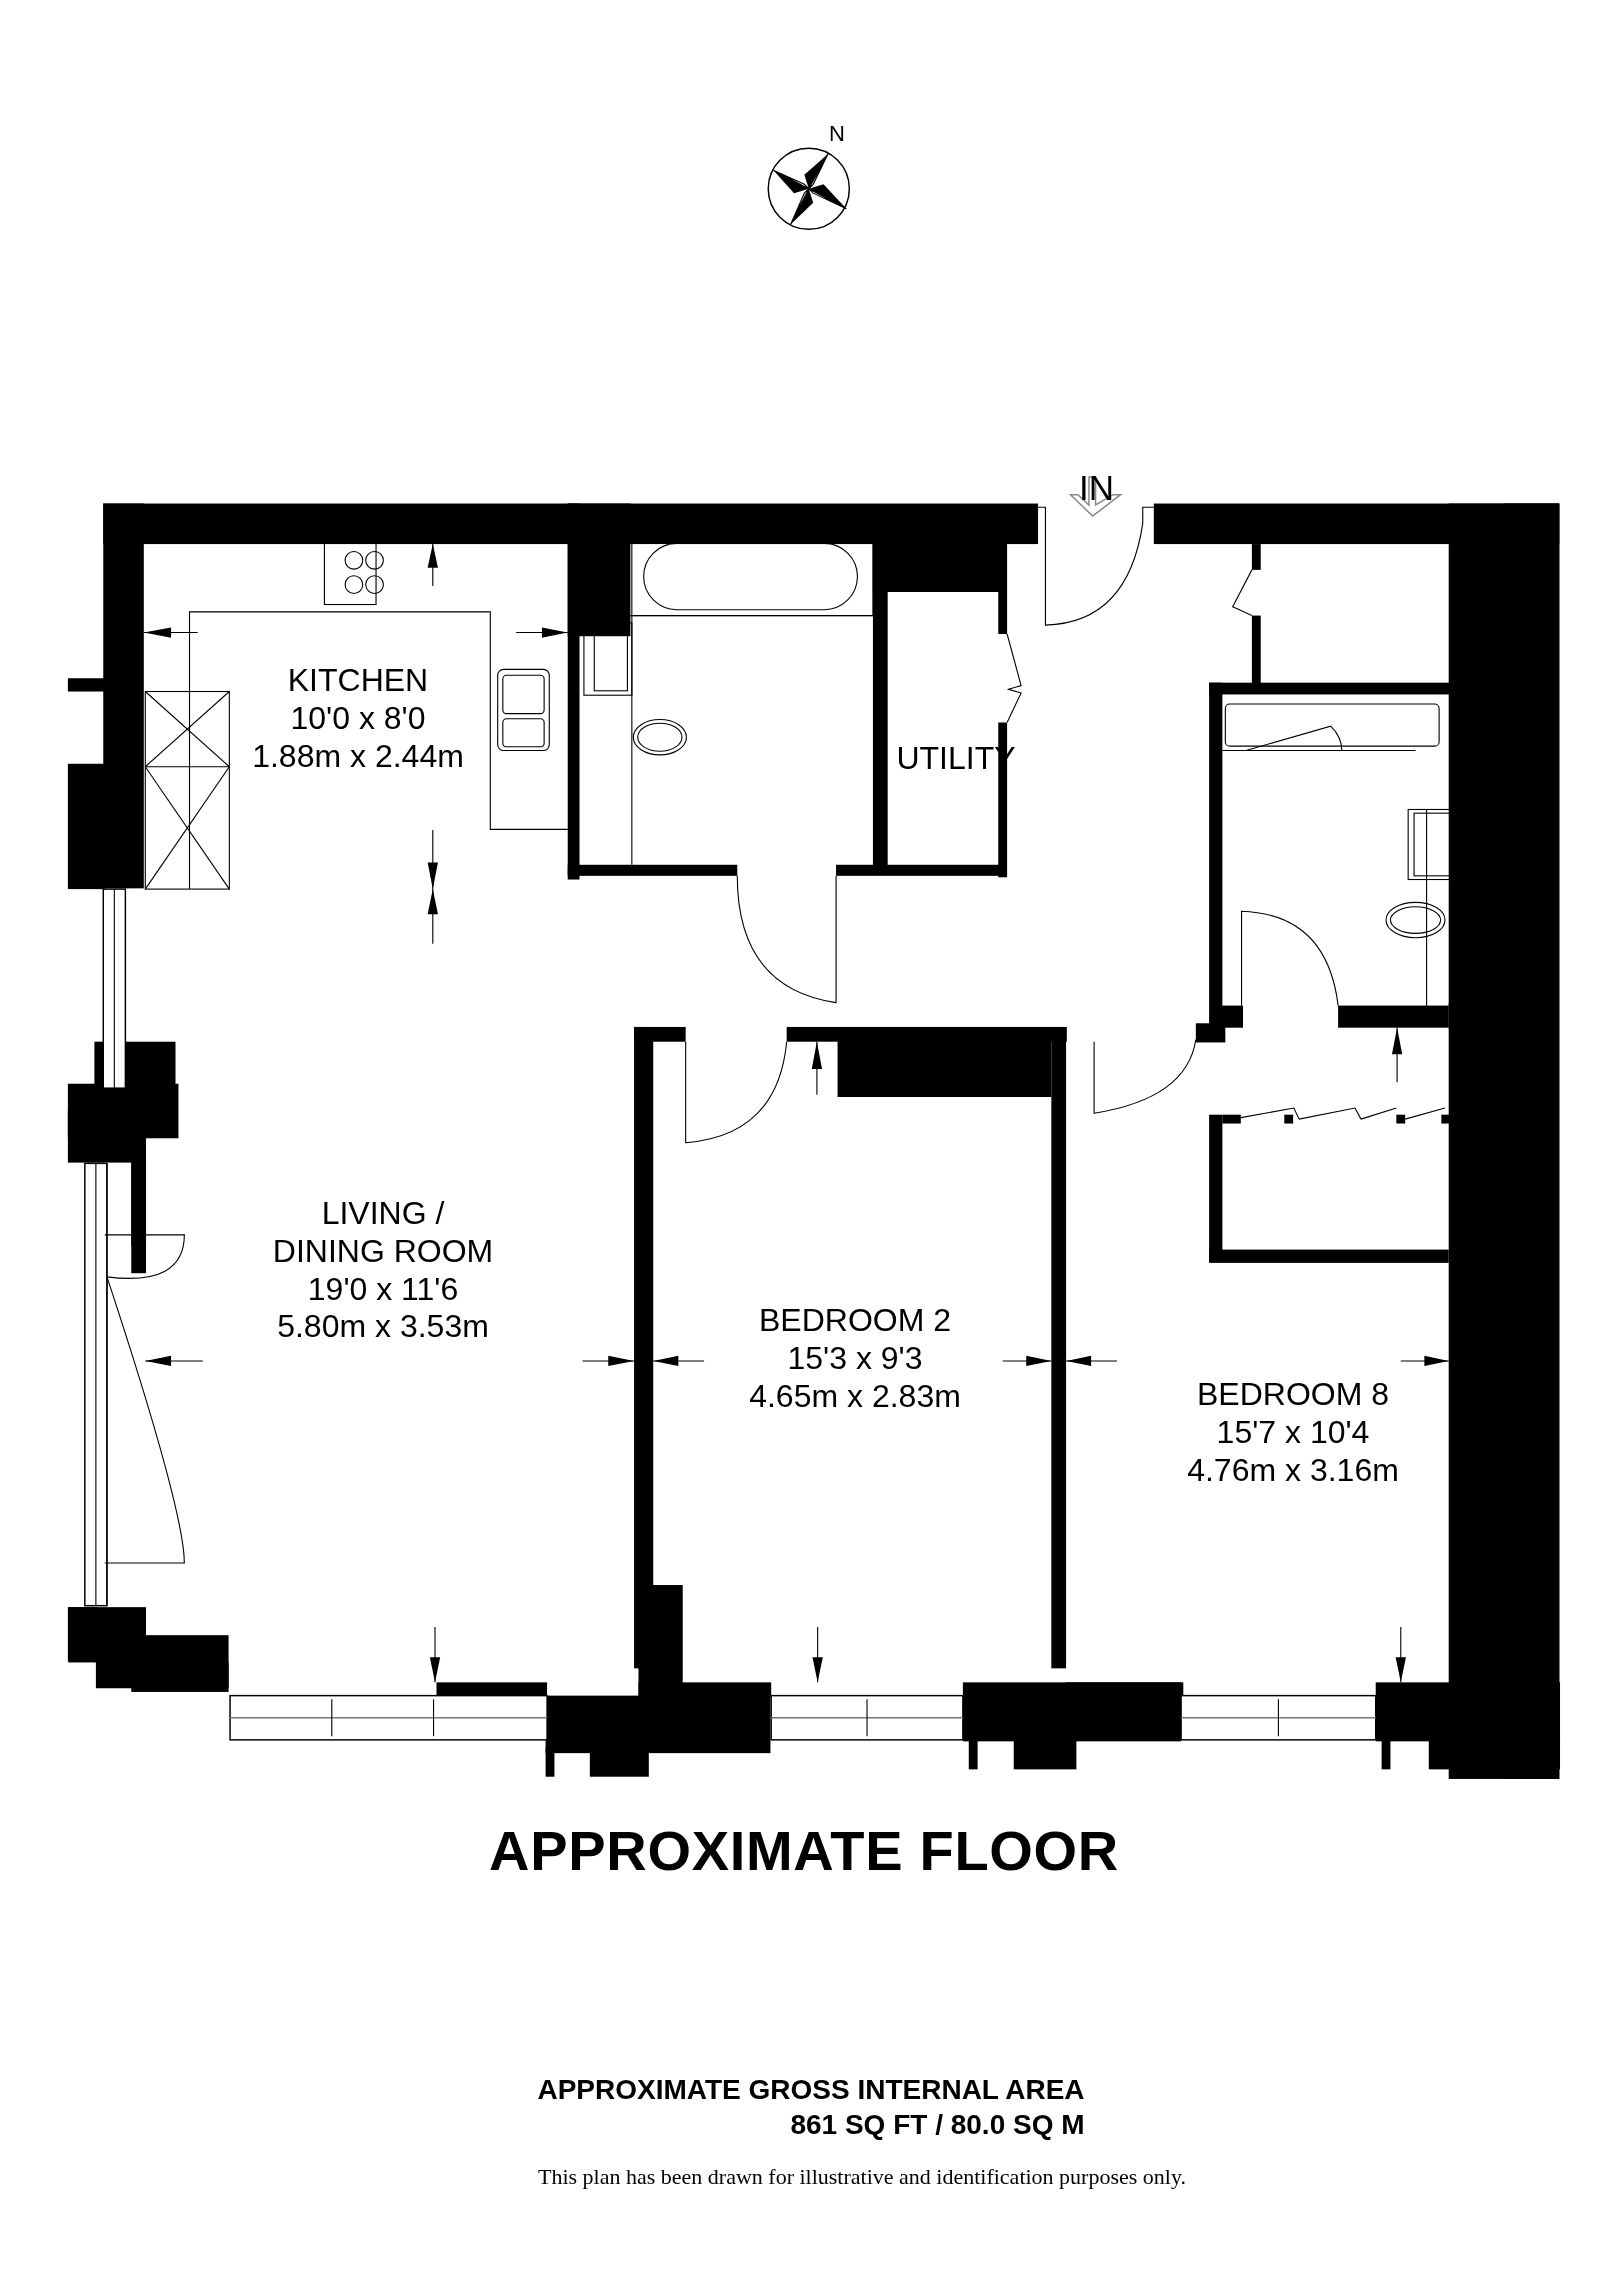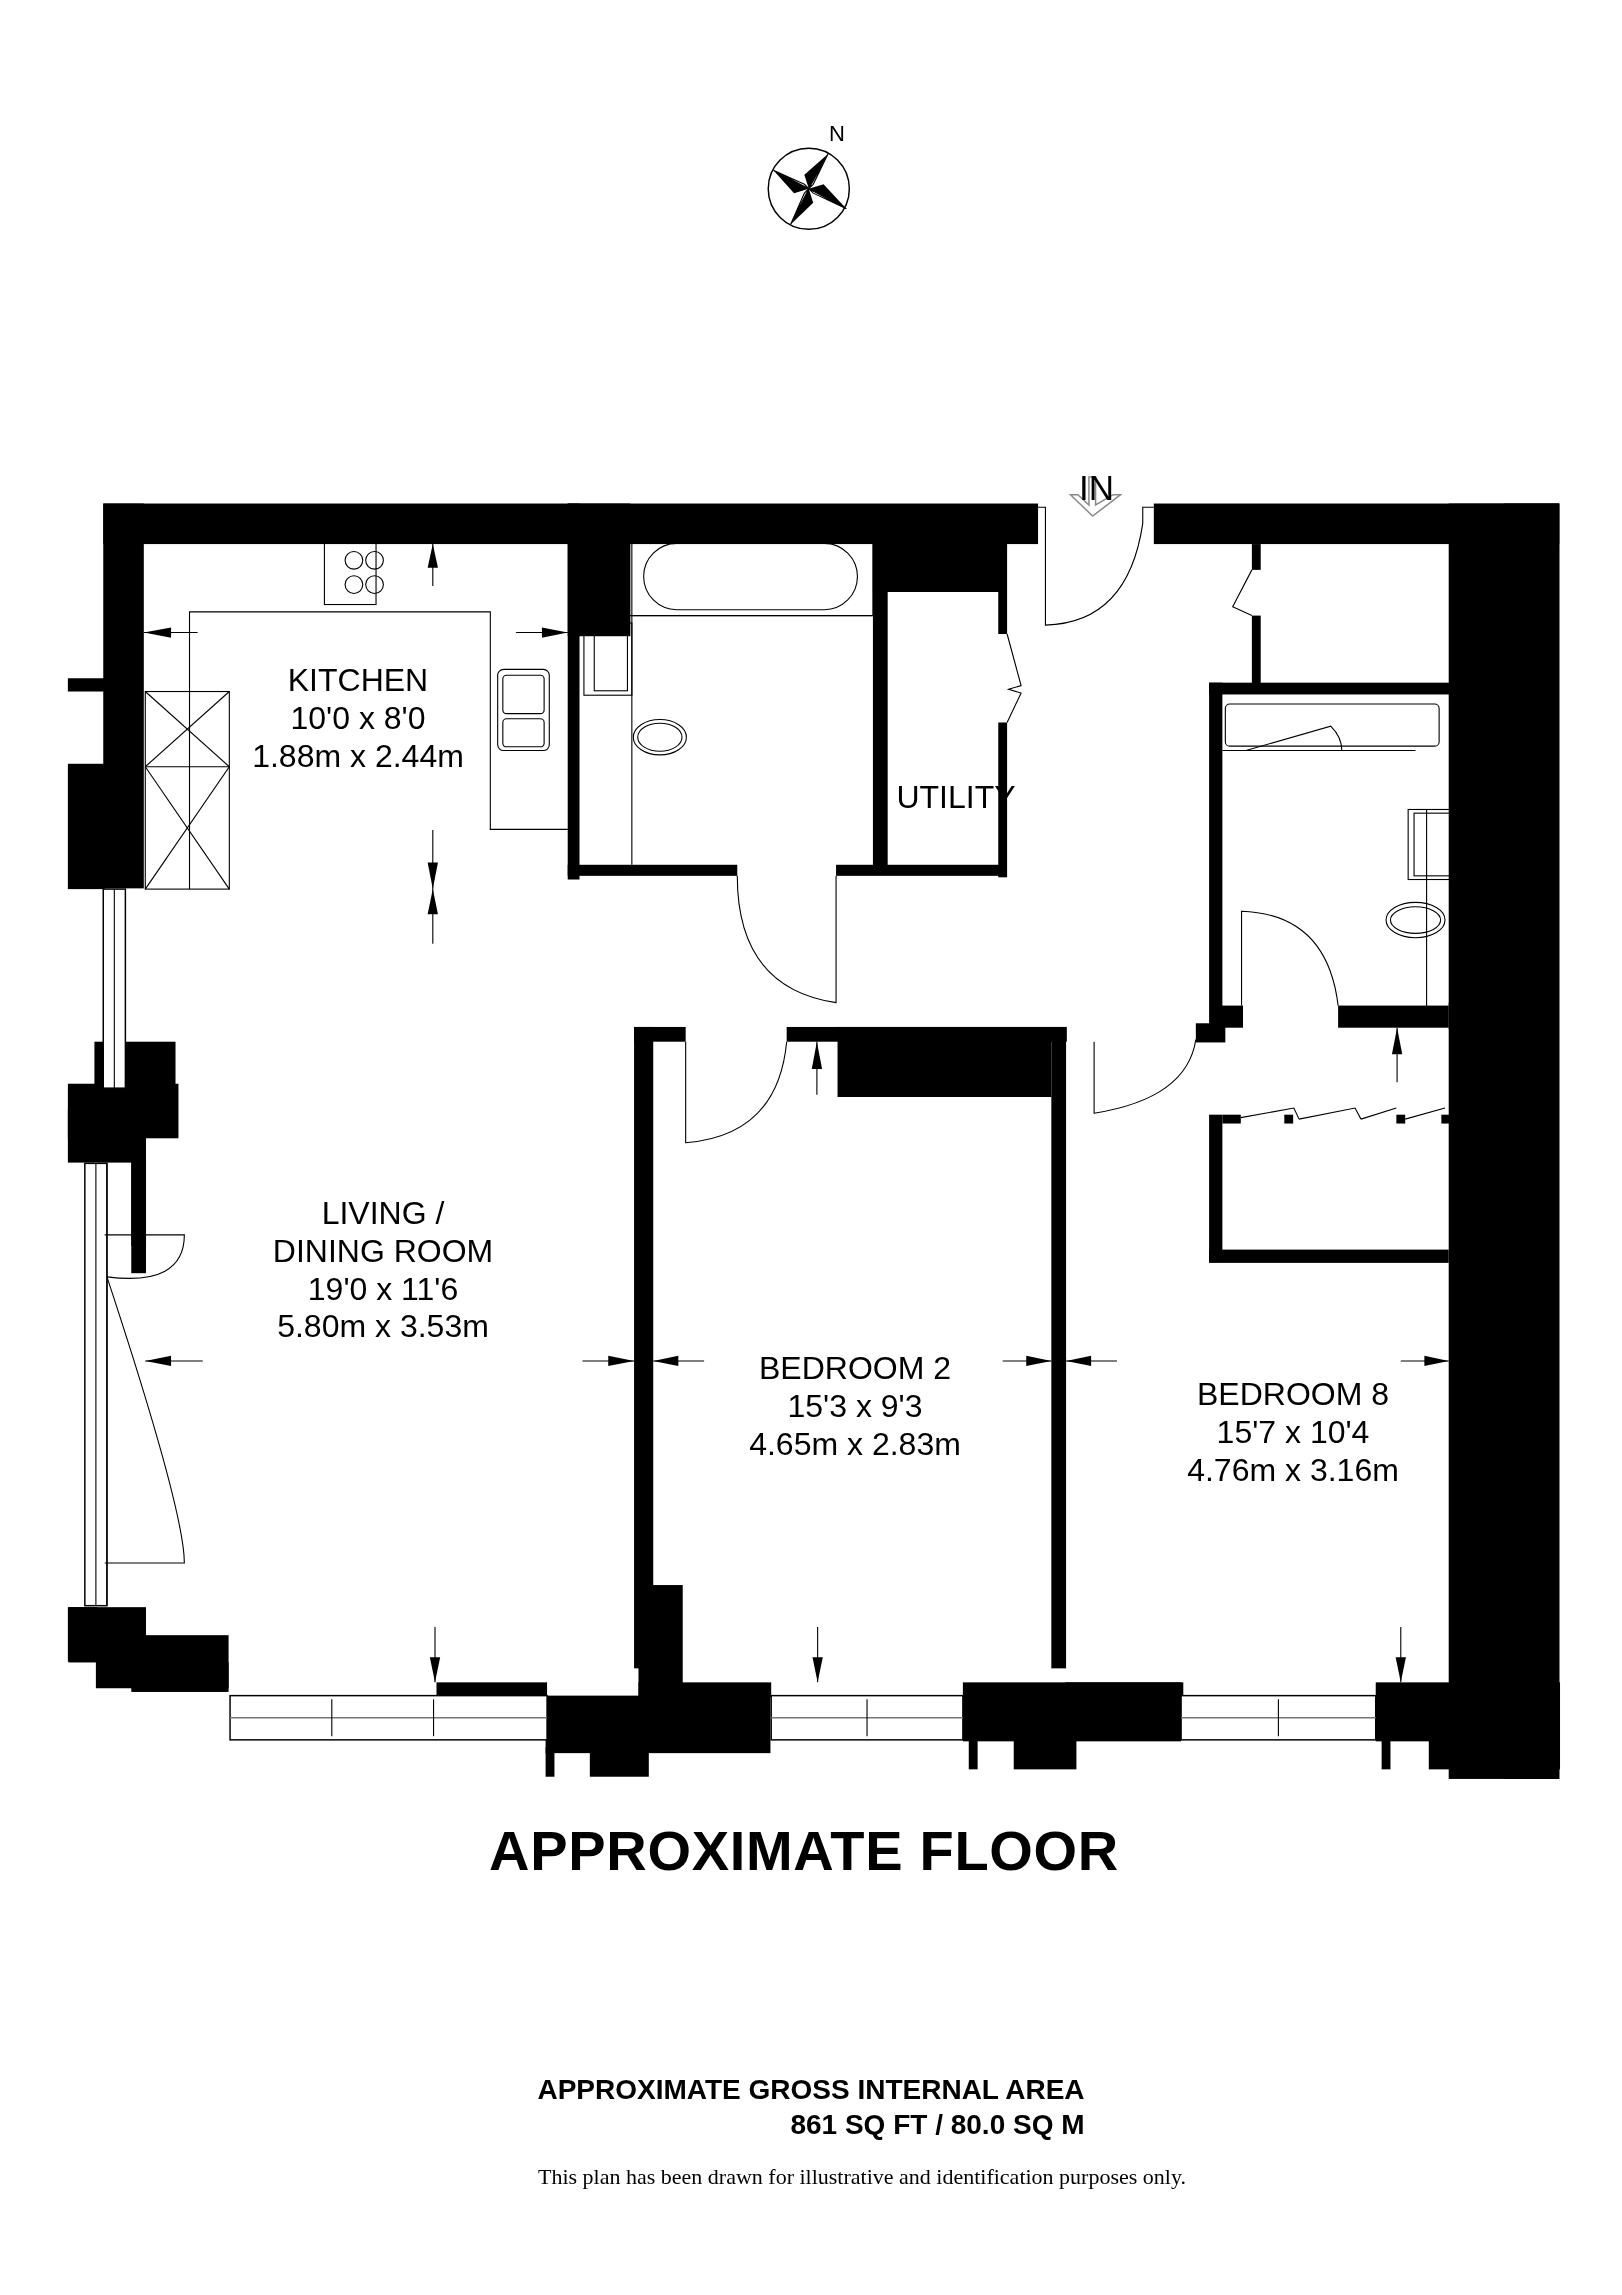--- a/index.html
+++ b/index.html
@@ -249,32 +249,32 @@
 
 <div class="north">N</div>
 <div class="in">IN</div>
 
 <div class="lbl" style="left:358px; top:662px;">
   <div>KITCHEN</div>
   <div>10'0 x 8'0</div>
   <div>1.88m x 2.44m</div>
 </div>
 
-<div class="lbl" style="left:956px; top:740px;margin-top:39px;">
+<div class="lbl" style="left:956px; top:740px;">
   <div>UTILITY</div>
 </div>
 
 <div class="lbl" style="left:383px; top:1195px;">
   <div>LIVING /</div>
   <div>DINING ROOM</div>
   <div>19'0 x 11'6</div>
   <div>5.80m x 3.53m</div>
 </div>
 
-<div class="lbl" style="left:855px; top:1302px;margin-top:48px;">
+<div class="lbl" style="left:855px; top:1302px;">
   <div>BEDROOM 2</div>
   <div>15'3 x 9'3</div>
   <div>4.65m x 2.83m</div>
 </div>
 
 <div class="lbl" style="left:1293px; top:1376px;">
   <div>BEDROOM 8</div>
   <div>15'7 x 10'4</div>
   <div>4.76m x 3.16m</div>
 </div>

